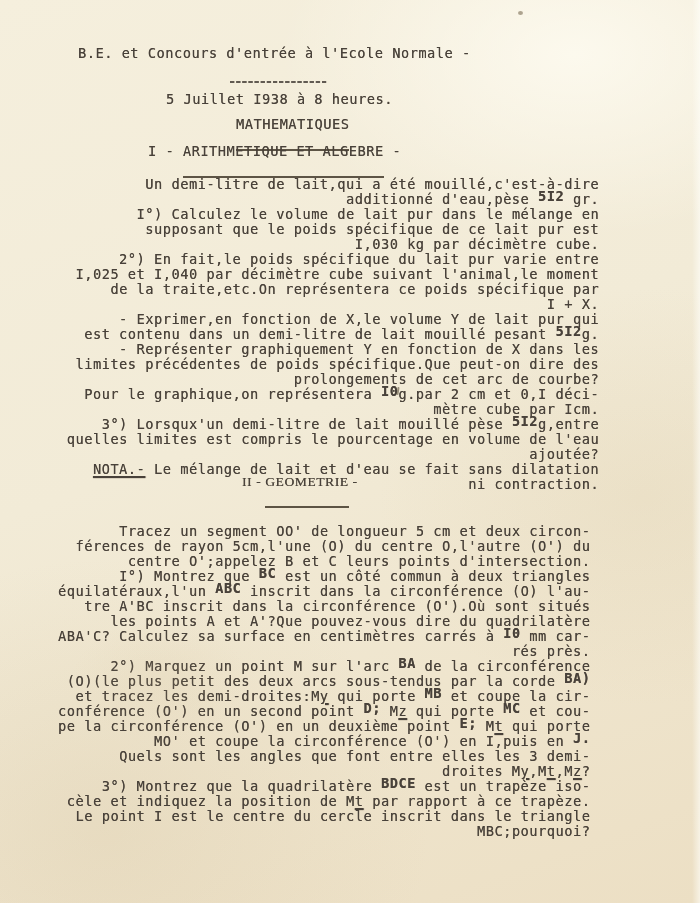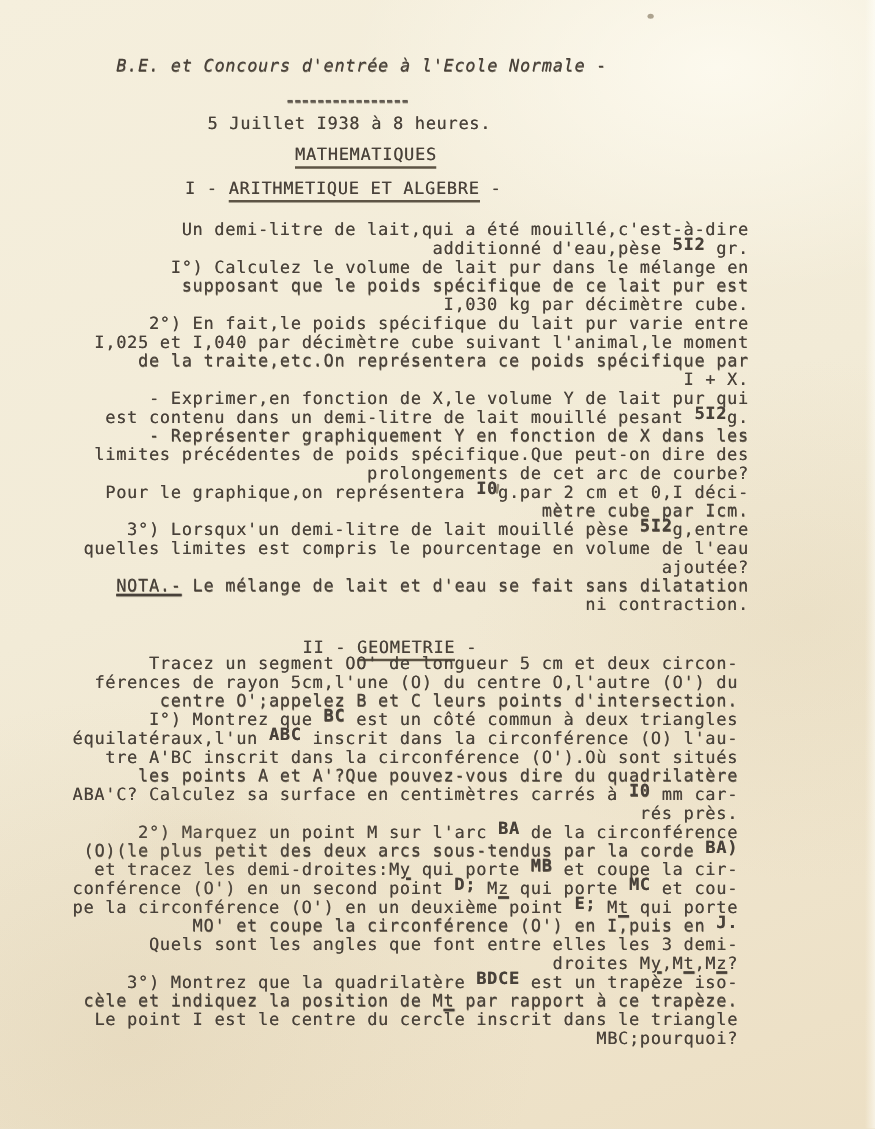--- a/index.html
+++ b/index.html
@@ -19,49 +19,49 @@
   }
   .txt{
     position:absolute;
     white-space:pre;
     font-size:13.5px;
     line-height:15px;
     letter-spacing:0.6px;
     text-shadow:0.2px 0.2px 0.4px rgba(72,63,48,0.75);
   }
   .line{white-space:pre;text-align:right;}
-  .hu{border-bottom:2px solid rgba(72,63,48,0.88);padding-bottom:1px;}
+  .hu{border-bottom:2px solid rgba(72,63,48,0.88);padding-bottom:17px;}
   .u{text-decoration:underline;text-decoration-thickness:1.5px;text-underline-offset:2px;}
   .r{position:relative;top:-3px;font-weight:bold;}
   .dashes{letter-spacing:-2px;font-weight:bold;opacity:0.85;}
   .stain{position:absolute;border-radius:50%;pointer-events:none;}
   .speck{width:5px;height:4px;left:518px;top:11px;background:rgba(110,95,70,0.55);}
   .tick{width:2px;height:8px;left:397px;top:387px;border-radius:1px;background:rgba(90,78,58,0.6);transform:rotate(8deg);}
   .blotch{width:180px;height:120px;left:70px;top:620px;background:radial-gradient(ellipse, rgba(210,190,150,0.12), rgba(210,190,150,0) 70%);}
   .foldglow{position:absolute;right:0;top:0;width:8px;height:100%;background:linear-gradient(to left, rgba(255,255,250,0.6), rgba(255,255,250,0));pointer-events:none;}
 </style>
 </head>
 <body>
 
 <div class="page" style="--ink: #48413a;">
 
-  <div class="txt" style="left:93px;top:46px;font-style:italic;">B.E. et Concours d'entrée à l'Ecole Normale -</div>
+  <div class="txt" style="left:78px;top:46px;">B.E. et Concours d'entrée à l'Ecole Normale -</div>
 
 
   <div class="txt dashes" style="left:228px;top:74px;">----------------</div>
 
   <div class="txt" style="left:166px;top:92px;">5 Juillet I938 à 8 heures.</div>
 
   <div class="txt" style="left:236px;top:117px;"><span class="hu">MATHEMATIQUES</span></div>
 
   <div class="txt" style="left:148px;top:144px;text-align:right;"><span>I - </span><span class="hu">ARITHMETIQUE ET ALGEBRE</span><span> -</span></div>
 
   <div class="txt" style="left:58px;top:177px;"><div class="line"><span>   Un demi-litre de lait,qui a été mouillé,c'est-à-dire</span></div><div class="line"><span>additionné d'eau,pèse </span><span class="r">5I2</span><span> gr.</span></div><div class="line"><span>   I°) Calculez le volume de lait pur dans le mélange en</span></div><div class="line"><span>supposant que le poids spécifique de ce lait pur est</span></div><div class="line"><span>I,030 kg par décimètre cube.</span></div><div class="line"><span>   2°) En fait,le poids spécifique du lait pur varie entre</span></div><div class="line"><span>I,025 et I,040 par décimètre cube suivant l'animal,le moment</span></div><div class="line"><span>de la traite,etc.On représentera ce poids spécifique par</span></div><div class="line"><span>I + X.</span></div><div class="line"><span>   - Exprimer,en fonction de X,le volume Y de lait pur qui</span></div><div class="line"><span>est contenu dans un demi-litre de lait mouillé pesant </span><span class="r">5I2</span><span>g.</span></div><div class="line"><span>   - Représenter graphiquement Y en fonction de X dans les</span></div><div class="line"><span>limites précédentes de poids spécifique.Que peut-on dire des</span></div><div class="line"><span>prolongements de cet arc de courbe?</span></div><div class="line"><span>   Pour le graphique,on représentera </span><span class="r">I0</span><span>g.par 2 cm et 0,I déci-</span></div><div class="line"><span>mètre cube par Icm.</span></div><div class="line"><span>   3°) Lorsqux'un demi-litre de lait mouillé pèse </span><span class="r">5I2</span><span>g,entre</span></div><div class="line"><span>quelles limites est compris le pourcentage en volume de l'eau</span></div><div class="line"><span>ajoutée?</span></div><div class="line"><span class="u">NOTA.-</span><span> Le mélange de lait et d'eau se fait sans dilatation</span></div><div class="line"><span>ni contraction.</span></div></div>
 
-  <div class="txt" style="left:242px;top:511px;"><span>II - </span><span class="hu">GEOMETRIE</span><span> -</span></div>
+  <div class="txt" style="left:242px;top:474px;font-family:Liberation Serif, serif;"><span>II - </span><span class="hu">GEOMETRIE</span><span> -</span></div>
 
   <div class="txt" style="left:58px;top:524px;"><div class="line"><span>   Tracez un segment OO' de longueur 5 cm et deux circon-</span></div><div class="line"><span>férences de rayon 5cm,l'une (O) du centre O,l'autre (O') du</span></div><div class="line"><span>centre O';appelez B et C leurs points d'intersection.</span></div><div class="line"><span>   I°) Montrez que </span><span class="r">BC</span><span> est un côté commun à deux triangles</span></div><div class="line"><span>équilatéraux,l'un </span><span class="r">ABC</span><span> inscrit dans la circonférence (O) l'au-</span></div><div class="line"><span>tre A'BC inscrit dans la circonférence (O').Où sont situés</span></div><div class="line"><span>les points A et A'?Que pouvez-vous dire du quadrilatère</span></div><div class="line"><span>ABA'C? Calculez sa surface en centimètres carrés à </span><span class="r">I0</span><span> mm car-</span></div><div class="line"><span>rés près.</span></div><div class="line"><span>   2°) Marquez un point M sur l'arc </span><span class="r">BA</span><span> de la circonférence</span></div><div class="line"><span>(O)(le plus petit des deux arcs sous-tendus par la corde </span><span class="r">BA)</span></div><div class="line"><span>et tracez les demi-droites:M</span><span class="u">y</span><span> qui porte </span><span class="r">MB</span><span> et coupe la cir-</span></div><div class="line"><span>conférence (O') en un second point </span><span class="r">D;</span><span> M</span><span class="u">z</span><span> qui porte </span><span class="r">MC</span><span> et cou-</span></div><div class="line"><span>pe la circonférence (O') en un deuxième point </span><span class="r">E;</span><span> M</span><span class="u">t</span><span> qui porte</span></div><div class="line"><span>MO' et coupe la circonférence (O') en I,puis en </span><span class="r">J.</span></div><div class="line"><span>   Quels sont les angles que font entre elles les 3 demi-</span></div><div class="line"><span>droites M</span><span class="u">y</span><span>,M</span><span class="u">t</span><span>,M</span><span class="u">z</span><span>?</span></div><div class="line"><span>   3°) Montrez que la quadrilatère </span><span class="r">BDCE</span><span> est un trapèze iso-</span></div><div class="line"><span>cèle et indiquez la position de M</span><span class="u">t</span><span> par rapport à ce trapèze.</span></div><div class="line"><span>Le point I est le centre du cercle inscrit dans le triangle</span></div><div class="line"><span>MBC;pourquoi?</span></div></div>
 
   <div class="stain speck"></div>
   <div class="stain tick"></div>
   <div class="stain blotch"></div>
   <div class="foldglow"></div>
 
 </div>
 

